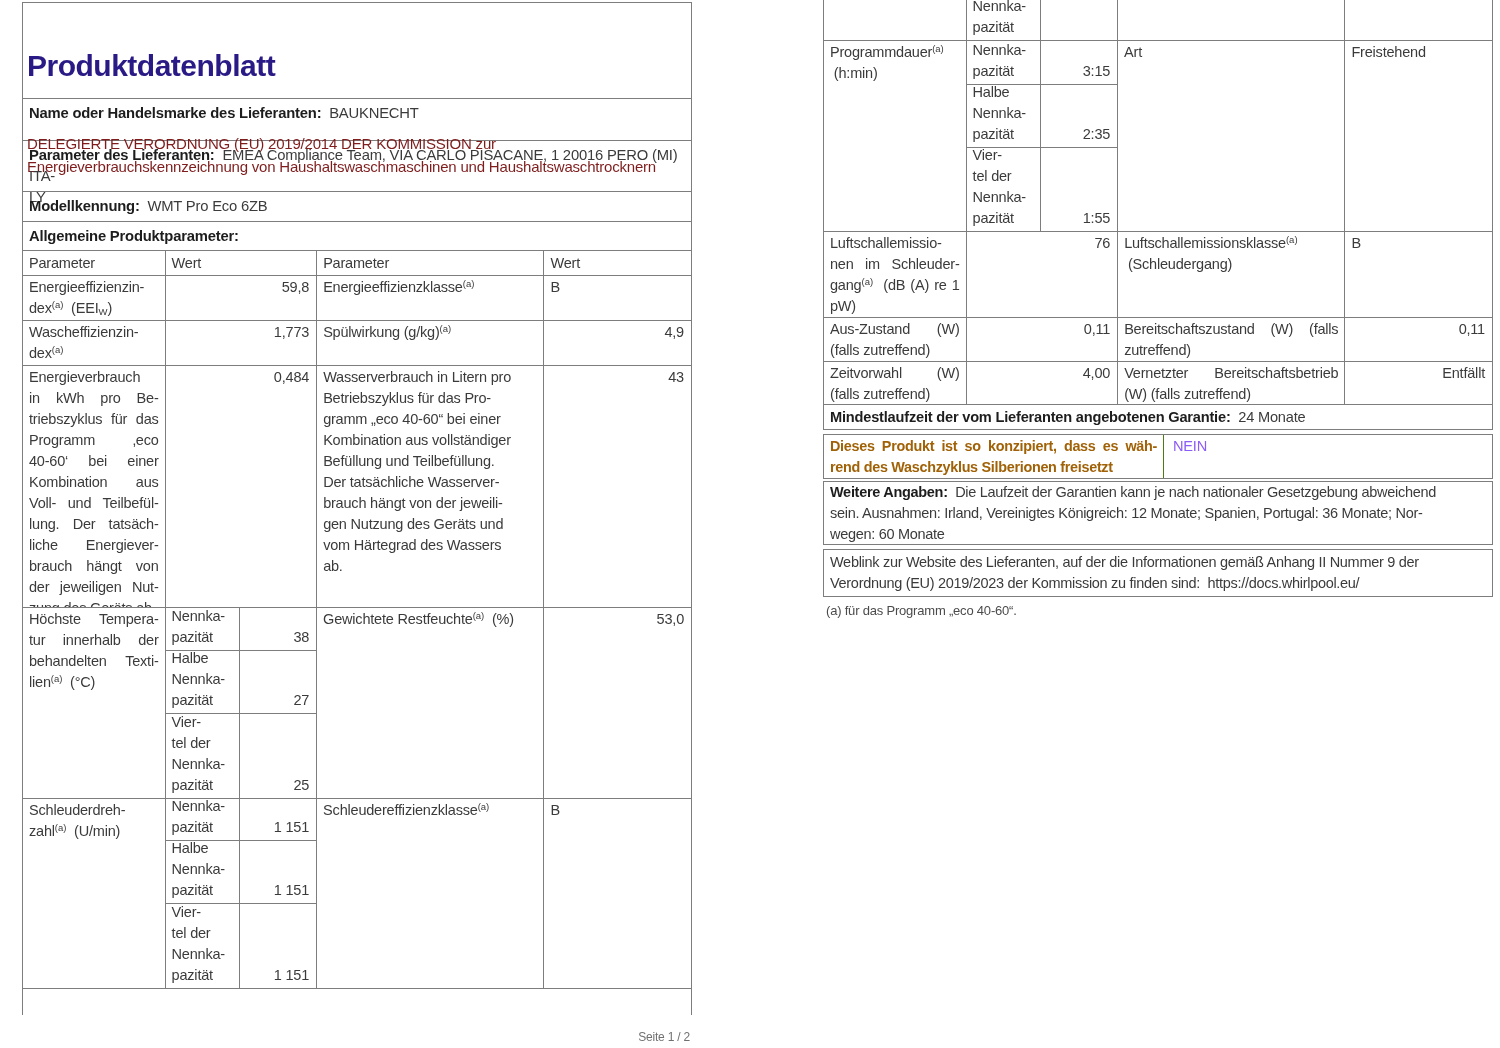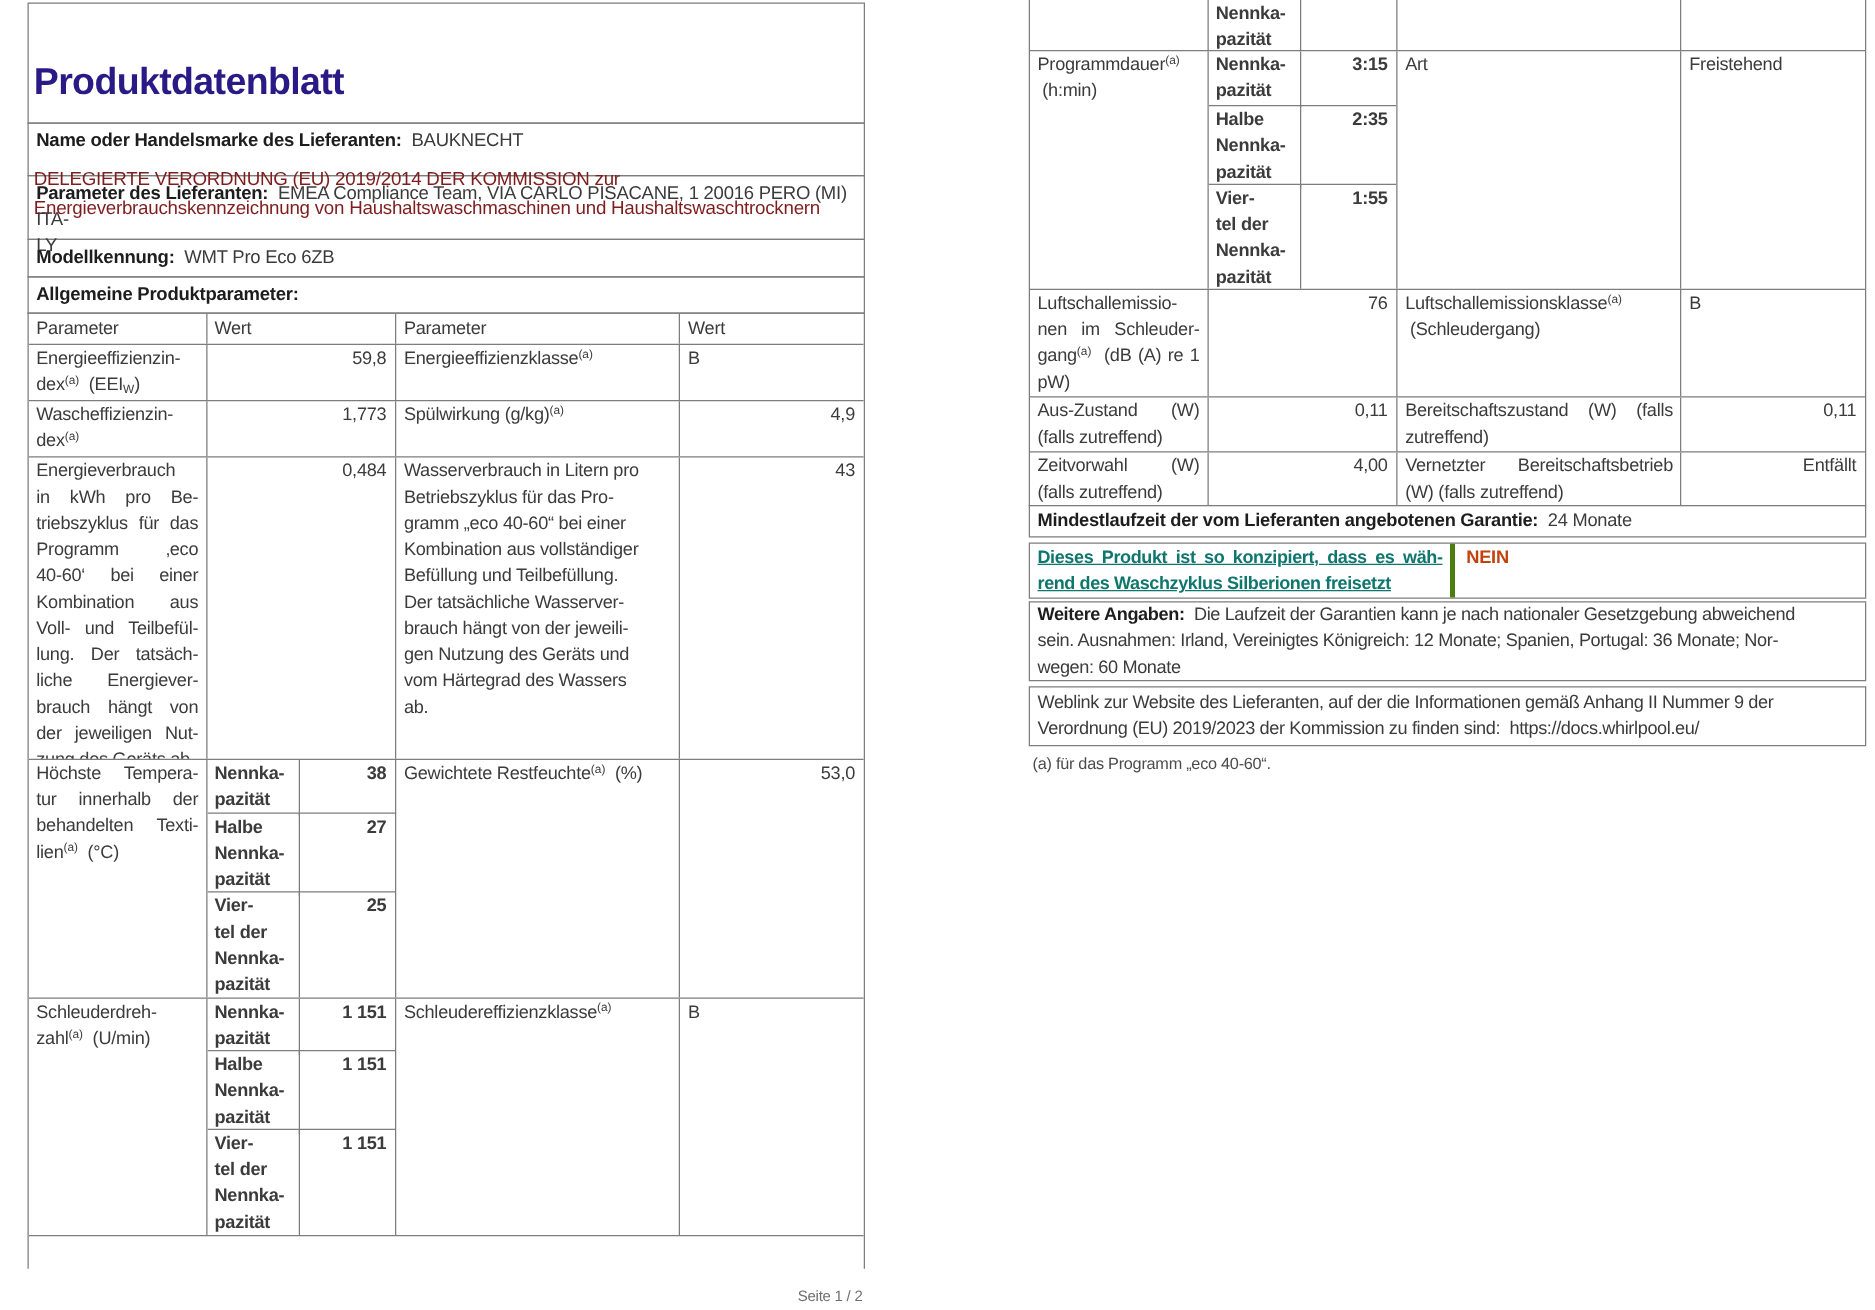--- a/index.html
+++ b/index.html
@@ -30,41 +30,41 @@
   .tbl1{margin-top:-1px;height:765px;border-bottom:none;}
   .tbl2{height:405px;border-top:none;border-bottom:none;}
   .trow{display:flex;border-bottom:1px solid #7d7d7d;align-items:stretch;}
   .tc{padding:1px 6px 2px;white-space:pre-wrap;overflow:hidden;}
   .c1{width:143px;border-right:1px solid #7d7d7d;}
   .c2{width:152px;border-right:1px solid #7d7d7d;}
   .c3{width:228px;border-right:1px solid #7d7d7d;}
   .c4{width:147px;}
   .num{text-align:right;padding-right:7px;}
   .nest{padding:0;display:flex;flex-direction:column;}
-  .sub{display:flex;border-bottom:1px solid #7d7d7d;align-items:flex-start;font-weight:bold;}
+  .sub{display:flex;border-bottom:1px solid #7d7d7d;align-items:flex-end;}
   .nest .sub:last-child{border-bottom:none;}
   .sk{width:74px;border-right:1px solid #7d7d7d;padding:1px 4px 2px 6px;white-space:pre-wrap;}
   .sv{flex:1;padding:1px 7px 2px 4px;white-space:pre-wrap;}
   .dk{width:72px;border-right:1px solid #7d7d7d;padding:1px 4px 2px 6px;}
   .dv{flex:1;padding:1px 7px 2px 4px;}
   .thead .tc{padding-top:2px;}
 
   
   .jus .ln{display:block;text-align:justify;text-align-last:justify;white-space:pre-wrap;}
   .jus .ln-last{text-align-last:left;}
 
   sup{font-size:9.5px;line-height:0;vertical-align:5px;letter-spacing:0;}
   sub{font-size:9.5px;line-height:0;vertical-align:-2px;letter-spacing:0;}
 
   
   .bx{border:1px solid #7d7d7d;width:670px;font-size:14.6px;line-height:21px;white-space:pre-wrap;}
   .bx-guarantee{margin-top:-1px;height:26px;padding:2px 6px;}
   .bx-silver{margin-top:4px;height:45px;display:flex;padding:0;}
-  .silver-label{width:340px;border-right:4px solid #4d7c0f;padding:1px 6px;font-weight:bold;color:#0f766e;font-size:14.4px;letter-spacing:-0.3px;text-decoration:underline;}
-  .silver-value{flex:1;padding:1px 9px;font-weight:bold;color:#c2410c;}
+  .silver-label{width:340px;border-right:1px solid #4d7c0f;padding:1px 6px;font-weight:bold;color:#a16207;font-size:14.4px;letter-spacing:-0.3px;}
+  .silver-value{flex:1;padding:1px 9px;font-weight:normal;color:#8b5cf6;}
   .bx-weitere{margin-top:2px;height:64px;padding:0 6px;font-size:14.5px;letter-spacing:-0.3px;}
   .bx-weblink{margin-top:4px;height:48px;padding:2px 6px;font-size:14.5px;letter-spacing:-0.3px;}
   .foot{margin-top:6px;padding-left:3px;font-size:13px;color:#4b4b4b;white-space:pre-wrap;}
   .pageno{position:absolute;right:2px;top:1028px;font-size:12px;color:#707070;}
   .p2 .pageno{top:1051px;text-decoration:underline;}
 </style>
 </head>
 <body>
 
 <div>

